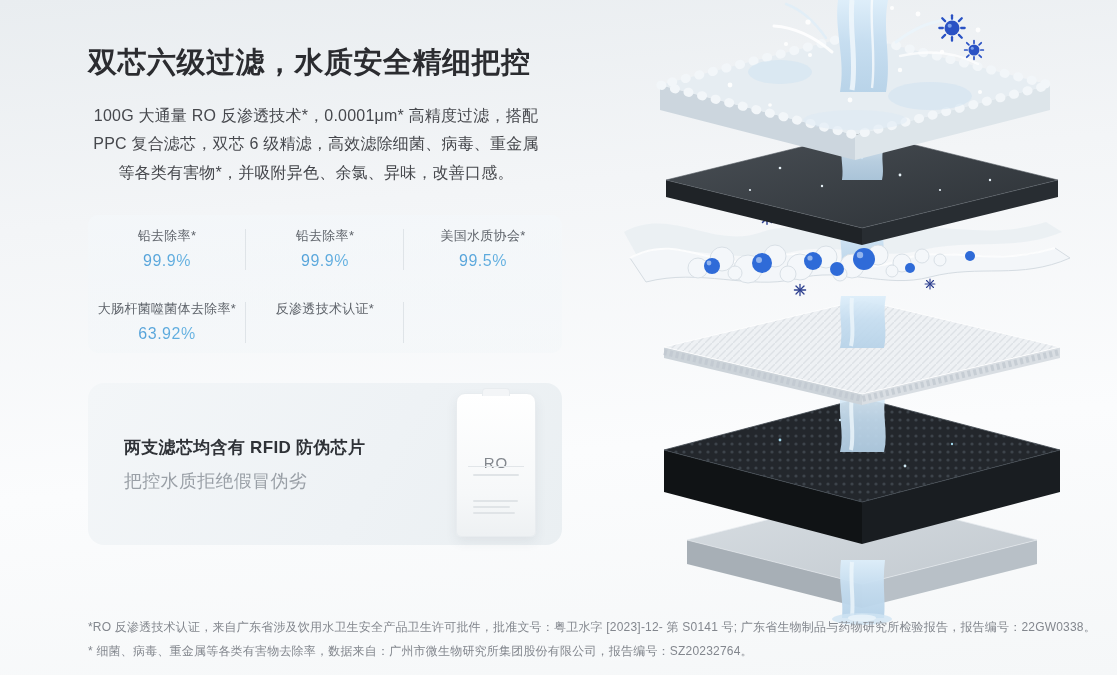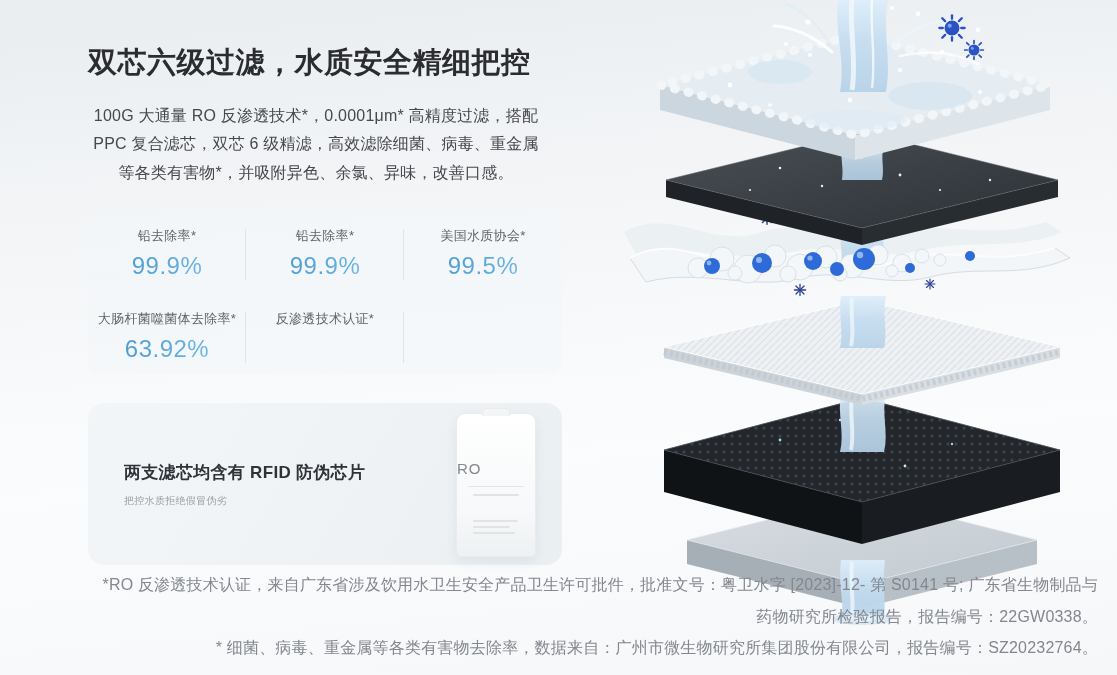--- a/index.html
+++ b/index.html
@@ -19,56 +19,56 @@
   .stats{
     margin-top:28px;width:474px;display:grid;grid-template-columns:repeat(3,1fr);row-gap:8px;
     background:linear-gradient(180deg,rgba(244,248,251,.55),rgba(240,245,248,.35));
     border-radius:10px;
   }
   .stat{position:relative;text-align:center;padding:12px 4px 10px;}
   .stat:not(:nth-child(3n))::after{
     content:"";position:absolute;right:0;top:14px;bottom:10px;width:1px;background:#dfe4e8;
   }
   .stat-label{font-size:13px;color:#5e636a;letter-spacing:.3px;}
-  .stat-value{margin-top:7px;font-size:24px;font-weight:500;color:#4b9ed6;letter-spacing:.5px;}
+  .stat-value{margin-top:7px;font-size:16px;font-weight:500;color:#4b9ed6;letter-spacing:.5px;}
   @supports (-webkit-background-clip: text){
     .stat-value{background:linear-gradient(100deg,#3e8fd0 0%,#7ac4ea 100%);-webkit-background-clip:text;color:transparent;}
   }
   .rfid-card{
     position:relative;margin-top:30px;width:474px;height:162px;box-sizing:border-box;
     background:linear-gradient(120deg,#f3f6f8 0%,#eef2f5 60%,#eaeff2 100%);
     border-radius:16px;display:flex;align-items:center;padding-left:36px;
   }
   .rfid-title{font-size:17px;font-weight:600;color:#2f3237;letter-spacing:.3px;}
-  .rfid-subtitle{margin-top:10px;font-size:10px;color:#9aa0a7;letter-spacing:.3px;}
+  .rfid-subtitle{margin-top:10px;font-size:18px;color:#9aa0a7;letter-spacing:.3px;}
   .bottles{position:absolute;right:26px;top:10px;display:flex;gap:24px;}
   .bottle{
     position:relative;width:78px;height:142px;
     background:linear-gradient(180deg,#ffffff 0%,#f6f8f9 70%,#eef1f3 100%);
     border:1px solid #e8ecef;border-radius:9px 9px 5px 5px;
     box-shadow:0 5px 12px rgba(70,80,95,.08);
   }
   .bottle-cap{
     position:absolute;top:-6px;left:50%;transform:translateX(-50%);
     width:26px;height:7px;background:#f3f5f7;border:1px solid #e8ecef;border-bottom:none;
     border-radius:4px 4px 0 0;
   }
   .bottle-label{
-    position:absolute;top:46px;width:100%;text-align:left;
+    position:absolute;top:60px;width:100%;text-align:center;
     font-size:15px;color:#83888e;letter-spacing:1px;
   }
   .bottle-rule{position:absolute;top:72px;left:14%;width:72%;height:1px;background:#e2e6e9;}
   .fineprint-bar{position:absolute;left:20%;height:2px;background:#e0e4e7;border-radius:1px;}
   .fp1{top:80px;width:60%;}
   .fp2{top:106px;width:58%;}
   .fp3{top:112px;width:48%;}
   .fp4{top:118px;width:54%;}
   .footnotes{
     position:absolute;left:88px;bottom:12px;width:1010px;
-    font-size:16px;line-height:1.95;color:#83878e;letter-spacing:.2px;text-align:right;
+    font-size:12px;line-height:1.95;color:#83878e;letter-spacing:.2px;
   }
   .illustration{position:absolute;right:0;top:0;width:517px;height:675px;pointer-events:none;}
 </style>
 </head>
 <body>
 
 <div class="page">
 
   <div class="left-col">
     <h1 class="hero-title">双芯六级过滤，水质安全精细把控</h1>

